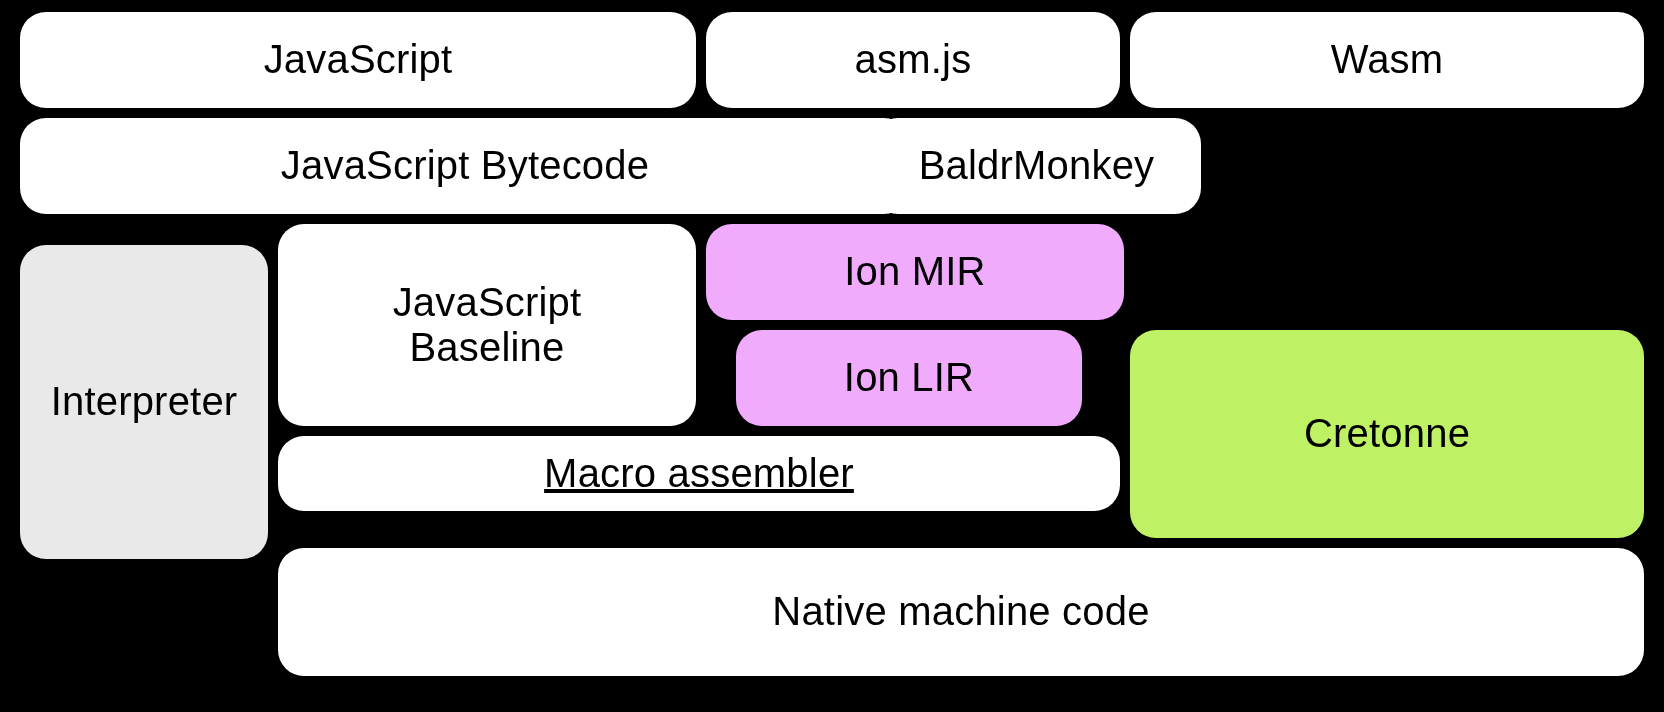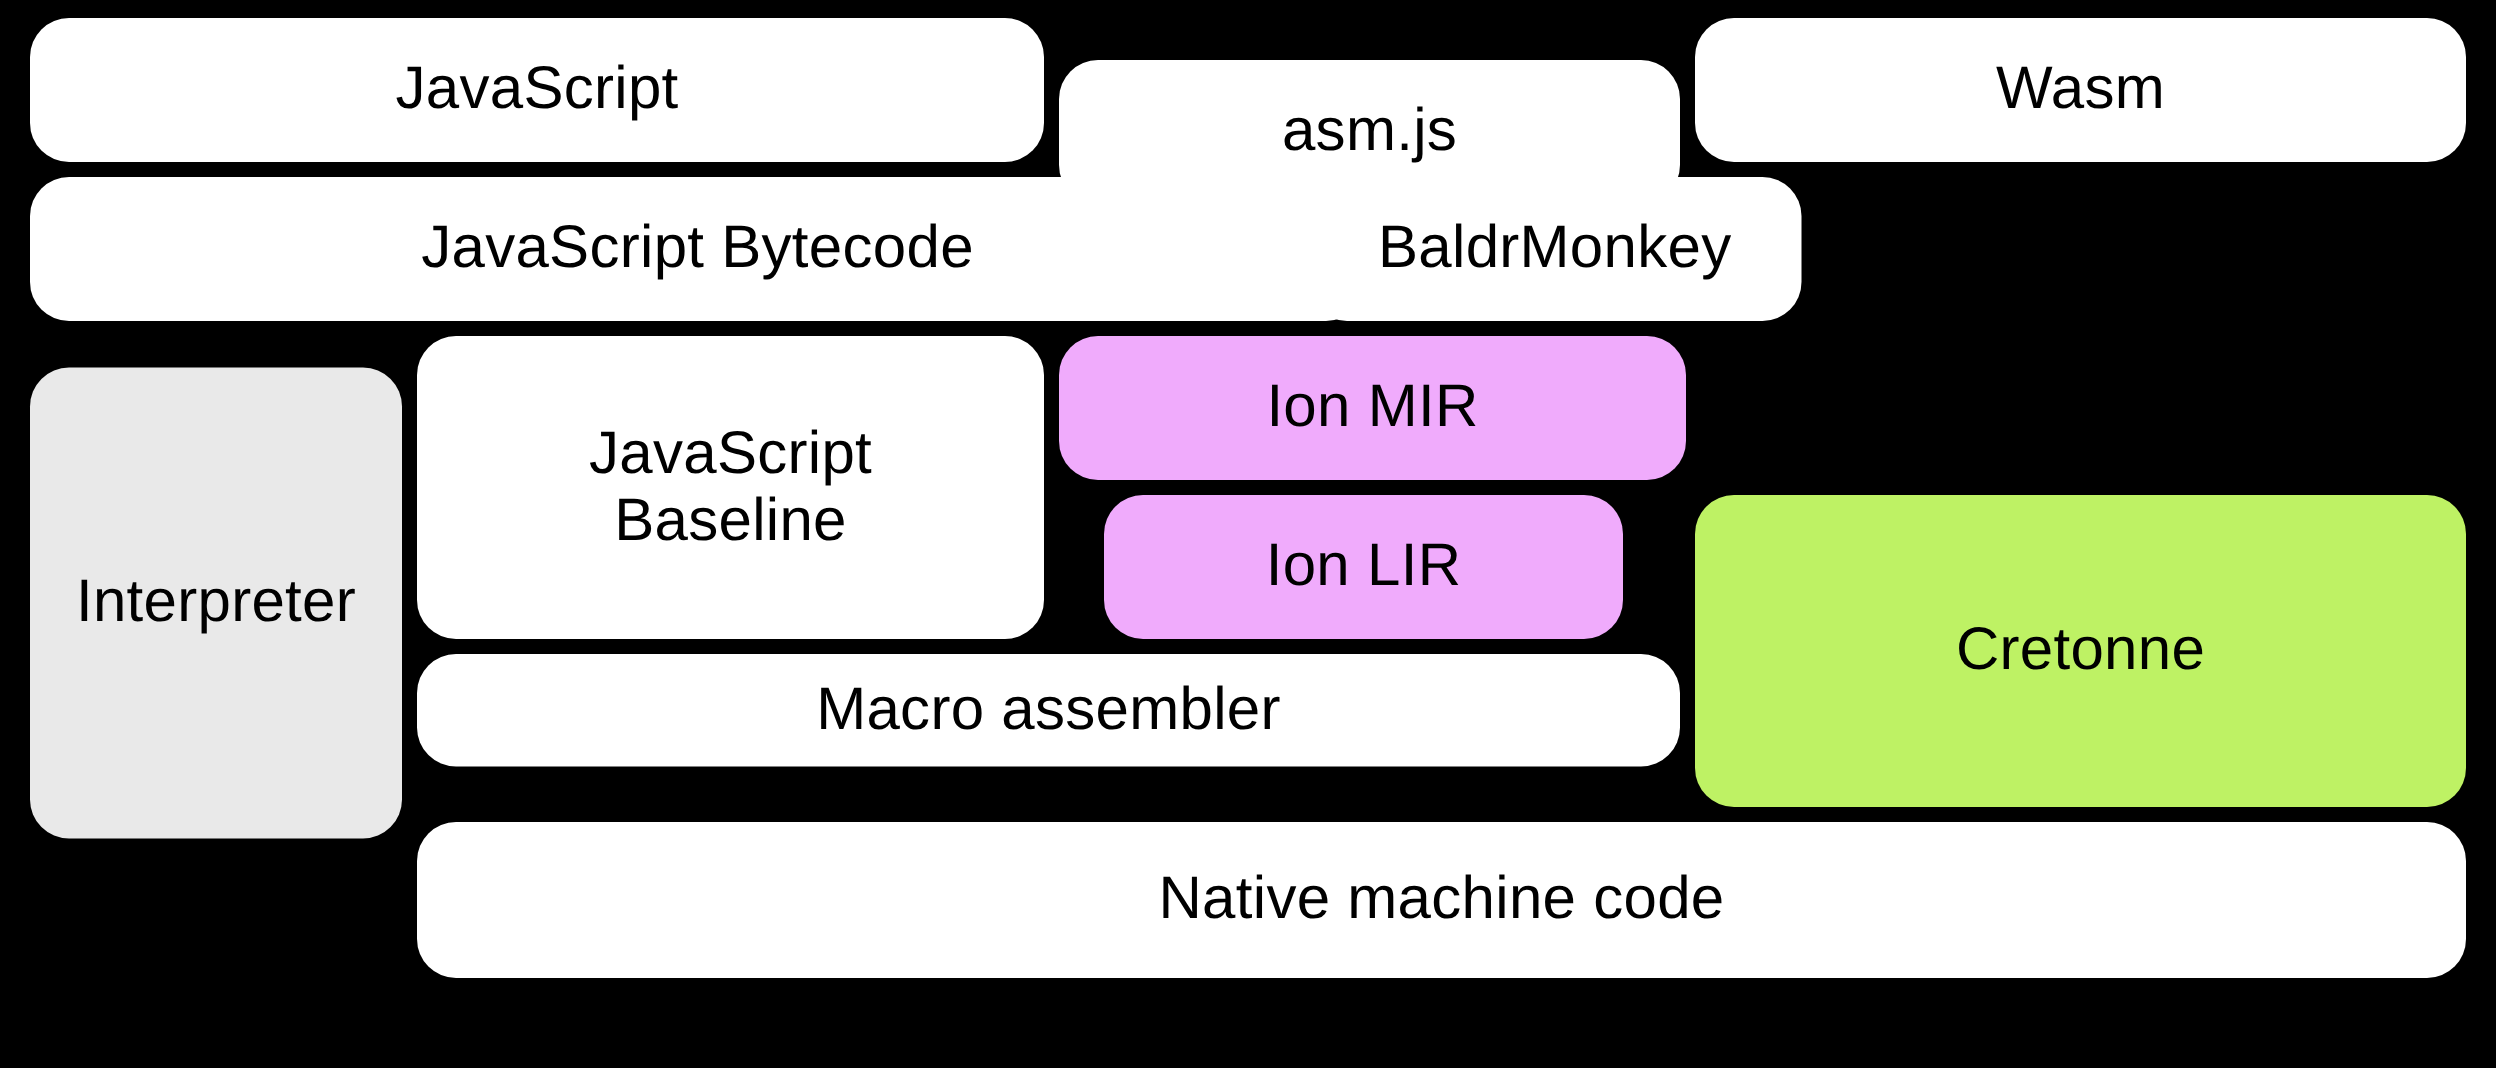--- a/index.html
+++ b/index.html
@@ -35,25 +35,25 @@
   .fill-white { background: #ffffff; }
   .fill-gray  { background: #e9e9e9; }
   .fill-green { background: #f0abfc; }
   .fill-pink  { background: #bef264; text-align: center; }
 </style>
 </head>
 <body>
 
 <div id="stage">
     <div class="node fill-white" style="left: 20px; top: 12px; width: 676px; height: 96px;">JavaScript</div>
-    <div class="node fill-white" style="left: 706px; top: 12px; width: 414px; height: 96px; margin-top: 28px;">asm.js</div>
+    <div class="node fill-white" style="left: 706px; top: 12px; width: 414px; height: 96px;">asm.js</div>
     <div class="node fill-white" style="left: 1130px; top: 12px; width: 514px; height: 96px;">Wasm</div>
     <div class="node fill-white" style="left: 20px; top: 118px; width: 890px; height: 96px;">JavaScript Bytecode</div>
     <div class="node fill-white" style="left: 872px; top: 118px; width: 329px; height: 96px;">BaldrMonkey</div>
     <div class="node fill-gray" style="left: 20px; top: 224px; width: 248px; height: 314px; margin-top: 21px;">Interpreter</div>
     <div class="node fill-white" style="left: 278px; top: 224px; width: 418px; height: 202px;">JavaScript
 Baseline</div>
     <div class="node fill-green" style="left: 706px; top: 224px; width: 418px; height: 96px;">Ion MIR</div>
     <div class="node fill-green" style="left: 736px; top: 330px; width: 346px; height: 96px;">Ion LIR</div>
     <div class="node fill-pink" style="left: 1130px; top: 330px; width: 514px; height: 208px;">Cretonne</div>
-    <div class="node fill-white" style="left: 278px; top: 436px; width: 842px; height: 75px;">Macro assembler</div>
-    <div class="node fill-white" style="left: 278px; top: 548px; width: 1366px; height: 104px;">Native machine code</div>
+    <div class="node fill-white" style="left: 278px; top: 436px; width: 842px; height: 75px; text-decoration: underline;">Macro assembler</div>
+    <div class="node fill-white" style="left: 278px; top: 548px; width: 1366px; height: 128px;">Native machine code</div>
   </div>
 
 </body></html>

